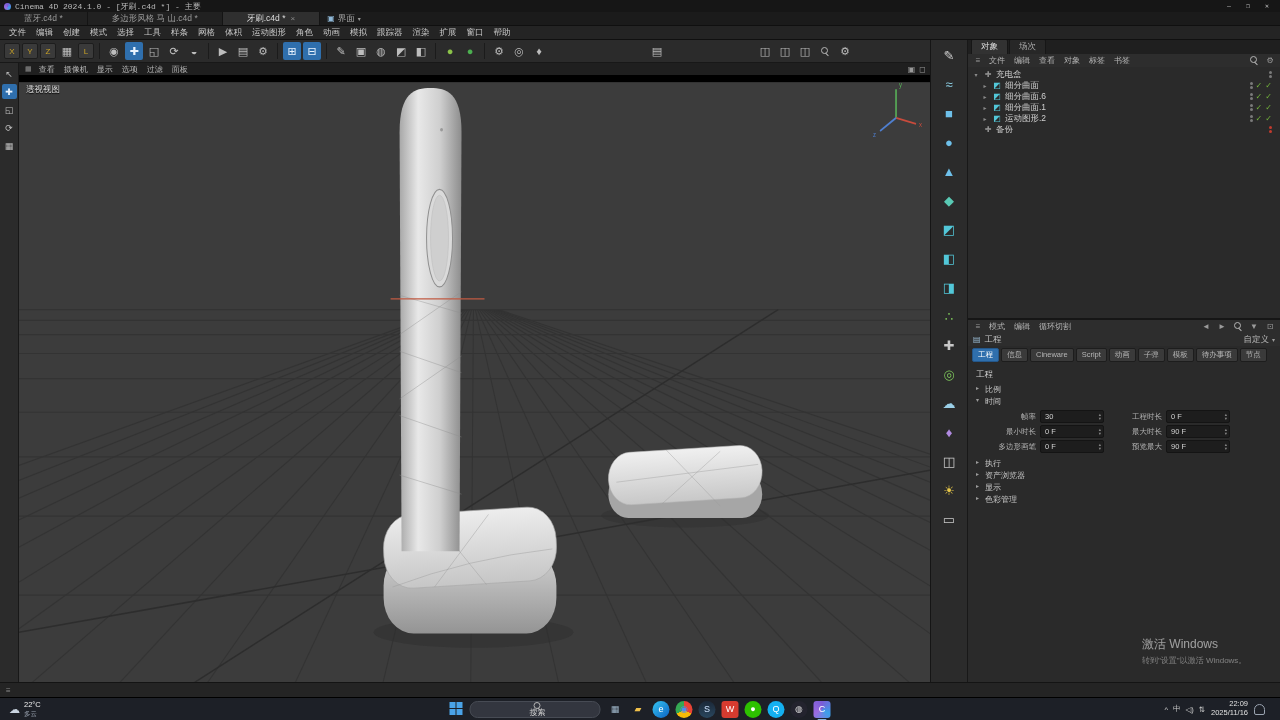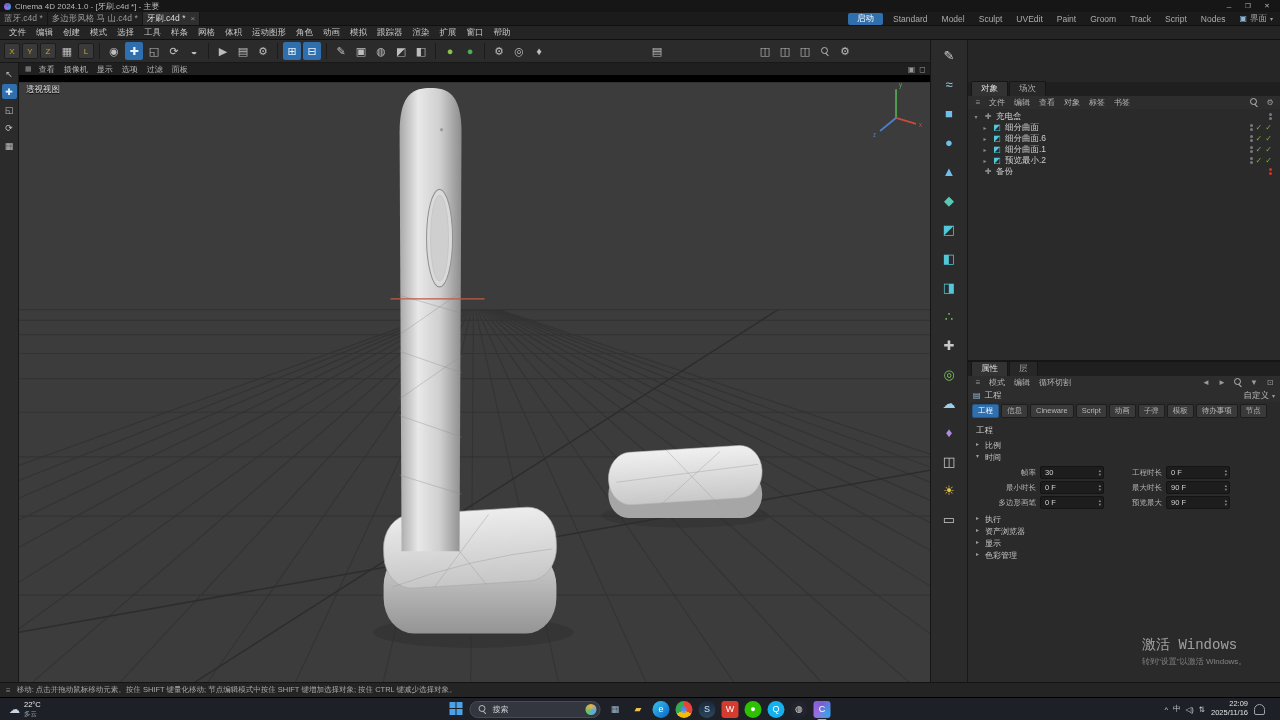--- a/index.html
+++ b/index.html
@@ -1,27 +1,27 @@
 <!DOCTYPE html>
 <html lang="zh"><head>
 <meta charset="utf-8">
 <style>
   html,body{margin:0;padding:0;background:#111;}
   body{width:1280px;height:720px;overflow:hidden;font-family:"Liberation Sans","DejaVu Sans",sans-serif;color:#c8c8c8;}
   .app{position:relative;width:1280px;height:720px;display:flex;flex-direction:column;background:#1e1e1e;}
   
-  .titlebar{height:12px;background:#161616;display:flex;align-items:center;font-size:8px;padding:0 4px;gap:4px;flex:none;}
+  .titlebar{height:12px;background:#161616;display:flex;align-items:center;font-size:8px;padding:0 4px;gap:4px;flex:none;font-family:Liberation Mono, monospace;}
   .appdot{width:7px;height:7px;border-radius:50%;background:conic-gradient(#7b5cd6,#3aa0e8,#9b6be0,#7b5cd6);flex:none;}
   .title{color:#b9b9b9;white-space:nowrap;}
   .win-btns{margin-left:auto;display:flex;gap:1px;}
   .win-btn{width:18px;height:10px;display:flex;align-items:center;justify-content:center;font-size:6.5px;color:#bbb;}
   
   .tabsrow{height:13px;background:#1b1b1b;display:flex;align-items:stretch;font-size:8.5px;border-bottom:1px solid #101010;flex:none;}
   .doctabs{display:flex;}
-  .doc-tab{display:flex;align-items:center;padding:0 4px;gap:5px;background:#212121;border-right:1px solid #141414;color:#9a9a9a;white-space:nowrap;}
+  .doc-tab{display:flex;align-items:center;padding:0 24px;gap:5px;background:#212121;border-right:1px solid #141414;color:#9a9a9a;white-space:nowrap;}
   .doc-tab.active{background:#2f2f2f;color:#ddd;}
   .doc-tab .close{color:#8a8a8a;font-size:8px;}
   .layout-tabs{margin-left:auto;display:flex;align-items:center;}
   .layout-tab{padding:0 7px;color:#ababab;white-space:nowrap;}
   .layout-tab.active{background:#2f6fad;color:#fff;border-radius:2px;margin:1px 3px;padding:0 9px;}
   .iface{display:flex;align-items:center;gap:3px;padding:0 7px;color:#ababab;}
   .iface .ific{font-size:8px;color:#8fb8d8;}
   .tri{font-size:6px;color:#9a9a9a;}
   
   .menubar{height:13px;background:#242424;display:flex;align-items:center;font-size:8.5px;padding-left:4px;border-bottom:1px solid #101010;flex:none;}
@@ -61,21 +61,21 @@
   .tick{flex:1;font-size:6px;color:#9a9a9a;border-left:1px solid #3d3d3d;padding-left:1px;height:9px;line-height:9px;overflow:visible;white-space:nowrap;}
   .playhead{position:absolute;left:9px;top:3px;width:7px;height:9px;background:#5cb85c;border-radius:1px;}
   .ranges{height:11px;display:flex;flex-direction:column;flex:none;}
   .range-row{flex:1;background:#2e2e2e;border-top:1px solid #232323;display:flex;align-items:center;font-size:6.5px;color:#9a9a9a;padding:0 12px;}
   .range-row .end{margin-left:auto;}
   
   .rightcol{flex:1;display:flex;background:#262626;border-left:1px solid #151515;min-width:0;}
   .rpstrip{width:36px;background:#2b2b2b;border-right:1px solid #181818;display:flex;flex-direction:column;align-items:center;padding-top:4px;gap:7px;flex:none;}
   .rpic{width:22px;height:22px;display:flex;align-items:center;justify-content:center;font-size:13px;}
   .panels{flex:1;display:flex;flex-direction:column;min-width:0;}
-  .om{height:278px;display:flex;flex-direction:column;border-bottom:2px solid #161616;flex:none;margin-top:42px;}
+  .om{height:278px;display:flex;flex-direction:column;border-bottom:2px solid #161616;flex:none;}
   .paneltabs{height:14px;background:#1f1f1f;display:flex;align-items:flex-end;font-size:8.5px;padding-left:3px;flex:none;}
   .ptab{padding:1px 9px;background:#272727;border:1px solid #161616;border-bottom:none;color:#a8a8a8;border-radius:2px 2px 0 0;margin-right:1px;}
   .ptab.active{background:#323232;color:#ddd;}
   .panelmenu{height:13px;background:#2d2d2d;display:flex;align-items:center;font-size:8px;color:#b5b5b5;padding:0 4px;gap:1px;flex:none;}
   .panelmenu .mi{padding:0 4px;}
   .pmic{width:12px;display:flex;align-items:center;justify-content:center;color:#9a9a9a;font-size:8px;}
   .panelmenu .right{margin-left:auto;display:flex;gap:4px;align-items:center;}
   .tree{flex:1;background:#2a2a2a;padding-top:2px;overflow:hidden;}
   .trow{height:11px;display:flex;align-items:center;font-size:8.5px;gap:3px;padding:0 4px;}
   .trow .exp{width:8px;color:#8a8a8a;font-size:6px;text-align:center;flex:none;}
@@ -107,38 +107,38 @@
   
   .taskbar{height:22px;background:#1d2027;display:flex;align-items:center;position:relative;border-top:1px solid #000;flex:none;}
   .tb-weather{display:flex;align-items:center;gap:4px;padding:0 9px;}
   .tb-weather .wic{font-size:11px;color:#c9d4e0;}
   .wtxt{display:flex;flex-direction:column;line-height:1.15;}
   .wtxt .t1{font-size:7.5px;color:#eee;}
   .wtxt .t2{font-size:6.5px;color:#9aa3b0;}
   .tb-center{position:absolute;left:50%;transform:translateX(-50%);display:flex;align-items:center;gap:6px;height:100%;}
   .winlogo{width:14px;height:14px;display:grid;grid-template-columns:6px 6px;grid-template-rows:6px 6px;gap:1px;}
   .winlogo span{background:#4aa3e8;}
-  .searchpill{width:118px;height:15px;background:#33363f;border:1px solid #474b54;border-radius:8px;display:flex;align-items:center;gap:5px;padding:0 3px 0 8px;font-size:8px;color:#cfcfcf;}
+  .searchpill{width:118px;height:15px;background:#33363f;border:1px solid #474b54;border-radius:8px;display:flex;align-items:center;gap:5px;padding:0 3px 0 8px;font-size:8px;color:#cfcfcf;flex-direction:column;}
   .searchpill .sdot{margin-left:auto;width:11px;height:11px;border-radius:50%;background:conic-gradient(#e8b04a,#58a8e8,#6ac06a,#e8b04a);}
   .tbapp{width:17px;height:17px;border-radius:3px;display:flex;align-items:center;justify-content:center;font-size:9px;position:relative;flex:none;}
   .tbapp.round{border-radius:50%;}
   .tbapp.active{background:#3a3f4a;border-radius:3px;}
   .tbapp.active::after{content:"";position:absolute;bottom:-3px;left:4px;right:4px;height:2px;border-radius:1px;background:#8ab4d8;}
   .tb-tray{margin-left:auto;display:flex;align-items:center;gap:6px;padding-right:5px;font-size:7.5px;color:#d5d5d5;}
   .trayic{font-size:7.5px;color:#cfcfcf;}
   .tb-clock{display:flex;flex-direction:column;align-items:flex-end;line-height:1.15;font-size:7.5px;color:#e0e0e0;}
   .sliver{width:3px;height:100%;border-left:1px solid #3a3f4a;}
   .bell{width:9px;height:9px;border:1px solid #9aa3b0;border-radius:50% 50% 2px 2px;}
   
   .lens{width:9px;height:9px;position:relative;display:inline-block;color:#b5b5b5;}
   .lens::before{content:"";position:absolute;width:5px;height:5px;border:1px solid currentColor;border-radius:50%;left:0;top:0;}
   .lens::after{content:"";position:absolute;width:4px;height:1px;background:currentColor;transform:rotate(45deg);left:4px;top:7px;}
   
   .watermark{position:absolute;left:1142px;top:636px;pointer-events:none;z-index:5;}
-  .watermark .w1{font-size:14px;color:rgba(255,255,255,.55);font-family:Liberation Mono, monospace;}
+  .watermark .w1{font-size:12px;color:rgba(255,255,255,.55);}
   .watermark .w2{font-size:8px;color:rgba(255,255,255,.4);margin-top:2px;}
 </style>
 </head>
 <body>
 
 <div class="app">
 
   <div class="titlebar">
     <span class="appdot"></span>
     <span class="title">Cinema 4D 2024.1.0 - [牙刷.c4d *] - 主要</span>
@@ -147,32 +147,20 @@
         <div class="win-btn">❐</div>
         <div class="win-btn">✕</div>
       </div>
   </div>
 
   <div class="tabsrow">
     <div class="doctabs" id="doctabs">
         <div class="doc-tab">蓝牙.c4d *</div>
         <div class="doc-tab">多边形风格 马 山.c4d *</div>
         <div class="doc-tab active">牙刷.c4d *<div class="close">×</div></div>
-      </div>
-    <div class="layout-tabs" id="layouttabs">
-        <div class="layout-tab active">启动</div>
-        <div class="layout-tab">Standard</div>
-        <div class="layout-tab">Model</div>
-        <div class="layout-tab">Sculpt</div>
-        <div class="layout-tab">UVEdit</div>
-        <div class="layout-tab">Paint</div>
-        <div class="layout-tab">Groom</div>
-        <div class="layout-tab">Track</div>
-        <div class="layout-tab">Script</div>
-        <div class="layout-tab">Nodes</div>
       </div>
     <div class="iface">
       <span class="ific">▣</span>
       <span>界面</span>
       <span class="tri">▾</span>
     </div>
   </div>
 
   <div class="menubar" id="menubar">
       <div class="menu-item">文件</div>
@@ -592,21 +580,21 @@
                     <div class="dot"></div>
                     <div class="dot"></div>
                   </div>
                   <div class="chk">✓</div>
                   <div class="chk">✓</div>
                 </div>
               </div>
               <div class="trow" style="padding-left: 13px;">
                 <div class="exp">▸</div>
                 <div class="oic" style="color: rgb(82, 199, 216);">◩</div>
-                <div class="nm">预览最小.2</div>
+                <div class="nm">运动图形.2</div>
                 <div class="cols">
                   <div class="vdots">
                     <div class="dot"></div>
                     <div class="dot"></div>
                   </div>
                   <div class="chk">✓</div>
                   <div class="chk">✓</div>
                 </div>
               </div>
               <div class="trow" style="padding-left: 4px;">
@@ -616,24 +604,20 @@
                 <div class="cols">
                   <div class="vdots">
                     <div class="dot red"></div>
                     <div class="dot red"></div>
                   </div>
                 </div>
               </div>
             </div>
         </div>
         <div class="attr">
-          <div class="paneltabs" id="attrtabs">
-              <div class="ptab active">属性</div>
-              <div class="ptab">层</div>
-            </div>
           <div class="panelmenu" id="attrmode">
               <div class="pmic">≡</div>
               <div class="mi">模式</div>
               <div class="mi">编辑</div>
               <div class="mi">循环切割</div>
               <div class="right">
                 <div class="pmic">◄</div>
                 <div class="pmic">►</div>
                 <div class="pmic">
                   <span class="lens"></span>
@@ -722,21 +706,20 @@
                 </div>
               </div>
           </div>
         </div>
       </div>
     </div>
   </div>
 
   <div class="statusbar">
     <span class="sbic">≡</span>
-    <span>移动: 点击并拖动鼠标移动元素。按住 SHIFT 键量化移动; 节点编辑模式中按住 SHIFT 键增加选择对象; 按住 CTRL 键减少选择对象。</span>
   </div>
 
   <div class="taskbar">
     <div class="tb-weather">
       <span class="wic">☁</span>
       <span class="wtxt">
         <span class="t1">22°C</span>
         <span class="t2">多云</span>
       </span>
     </div>

